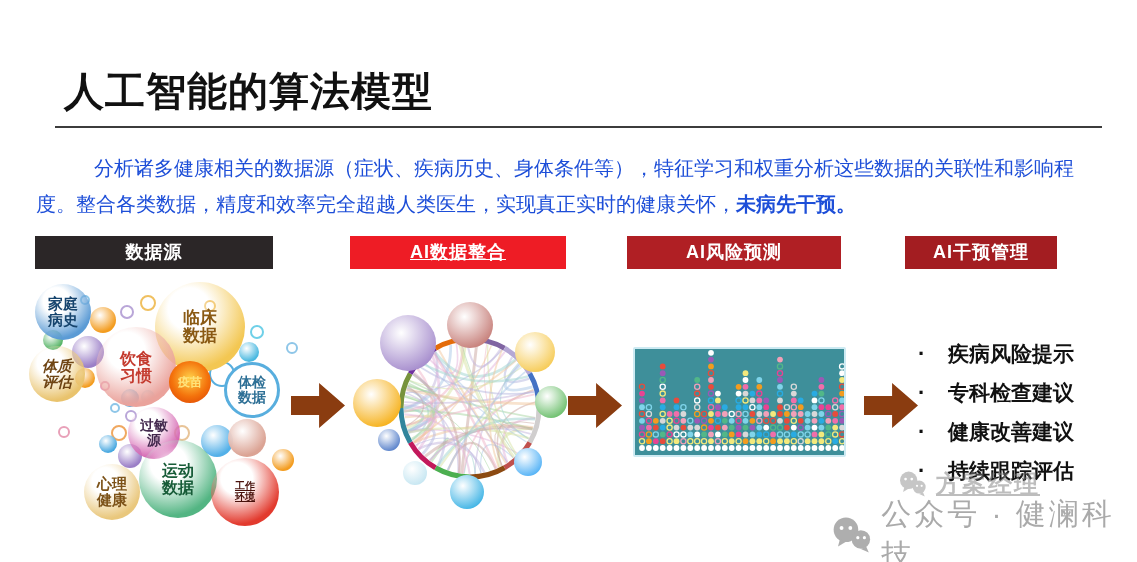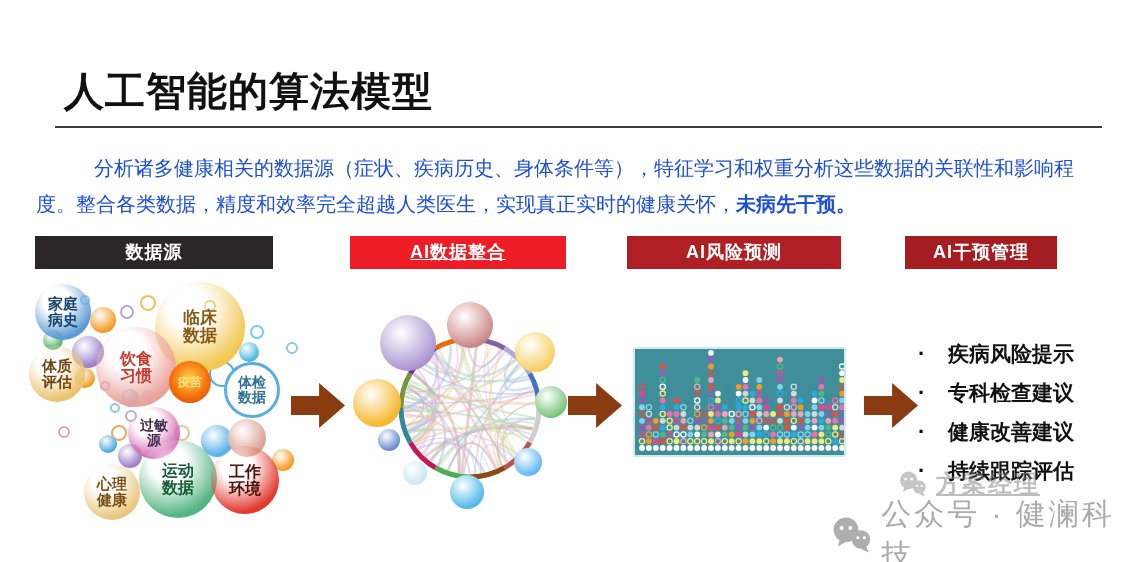--- a/index.html
+++ b/index.html
@@ -93,34 +93,34 @@
       <div class="decor" style="left: 58px; top: 426px; height: 12px; width: 12px; border: 2.5px solid rgb(232, 160, 184); background: transparent;"></div>
       <div class="decor" style="left: 174px; top: 425px; height: 16px; width: 16px; border: 2.5px solid rgb(232, 196, 152); background: transparent;"></div>
       <div class="decor" style="left: 201px; top: 425px; height: 32px; width: 32px; background: radial-gradient(circle at 38% 32%, rgba(255, 255, 255, 0.9), rgb(83, 176, 232) 70%);"></div>
       <div class="decor" style="left: 228px; top: 419px; height: 38px; width: 38px; background: radial-gradient(circle at 38% 32%, rgba(255, 255, 255, 0.9), rgb(219, 163, 148) 70%);"></div>
       <div class="decor" style="left: 272px; top: 449px; height: 22px; width: 22px; background: radial-gradient(circle at 38% 32%, rgba(255, 255, 255, 0.9), rgb(243, 156, 31) 70%);"></div>
       <div class="decor" style="left: 204px; top: 300px; height: 12px; width: 12px; border: 2.5px solid rgb(240, 192, 96); background: transparent;"></div>
       <div class="bubble" style="left: 35px; top: 284px; height: 56px; width: 56px; font-size: 15px; color: rgb(23, 69, 110); background: radial-gradient(circle at 38% 30%, rgba(255, 255, 255, 0.85), rgba(255, 255, 255, 0.2) 25%, rgb(91, 155, 213) 72%);">家庭
 病史</div>
       <div class="bubble" style="left: 155px; top: 282px; height: 90px; width: 90px; font-size: 17px; color: rgb(138, 90, 20); background: radial-gradient(circle at 38% 30%, rgba(255, 255, 255, 0.85), rgba(255, 255, 255, 0.2) 25%, rgb(243, 199, 82) 72%);">临床
 数据</div>
-      <div class="bubble" style="left: 29px; top: 346px; height: 56px; width: 56px; font-size: 15px; color: rgb(111, 69, 20); background: radial-gradient(circle at 38% 30%, rgba(255, 255, 255, 0.85), rgba(255, 255, 255, 0.2) 25%, rgb(233, 195, 109) 72%);">体质
+      <div class="bubble" style="left: 29px; top: 346px; height: 56px; width: 56px; font-size: 15px; color: rgb(111, 69, 20); background: radial-gradient(circle at 38% 30%, rgba(255, 255, 255, 0.85), rgba(255, 255, 255, 0.2) 25%, rgb(233, 195, 109) 72%); font-style: italic;">体质
 评估</div>
       <div class="bubble" style="left: 96px; top: 327px; height: 80px; width: 80px; font-size: 16px; color: rgb(196, 58, 46); background: radial-gradient(circle at 38% 30%, rgba(255, 255, 255, 0.85), rgba(255, 255, 255, 0.2) 25%, rgb(234, 162, 155) 72%);">饮食
 习惯</div>
       <div class="bubble" style="left: 169px; top: 361px; height: 42px; width: 42px; font-size: 12px; color: rgb(255, 227, 122); background: radial-gradient(circle at 50% 42%, rgb(255, 210, 74) 0%, rgb(244, 115, 12) 55%, rgb(217, 58, 0) 100%);">疫苗</div>
       <div class="bubble" style="left: 224px; top: 362px; height: 56px; width: 56px; font-size: 14px; color: rgb(45, 111, 149); background: rgb(255, 255, 255); border: 3px solid rgb(88, 174, 222);">体检
 数据</div>
       <div class="bubble" style="left: 128px; top: 407px; height: 52px; width: 52px; font-size: 14px; color: rgb(67, 41, 78); background: radial-gradient(circle at 38% 30%, rgba(255, 255, 255, 0.85), rgba(255, 255, 255, 0.2) 25%, rgb(213, 103, 178) 72%);">过敏
 源</div>
       <div class="bubble" style="left: 139px; top: 440px; height: 78px; width: 78px; font-size: 16px; color: rgb(23, 92, 56); background: radial-gradient(circle at 38% 30%, rgba(255, 255, 255, 0.85), rgba(255, 255, 255, 0.2) 25%, rgb(83, 181, 131) 72%);">运动
 数据</div>
       <div class="bubble" style="left: 84px; top: 464px; height: 56px; width: 56px; font-size: 15px; color: rgb(124, 82, 24); background: radial-gradient(circle at 38% 30%, rgba(255, 255, 255, 0.85), rgba(255, 255, 255, 0.2) 25%, rgb(233, 199, 124) 72%);">心理
 健康</div>
-      <div class="bubble" style="left: 211px; top: 446px; height: 68px; width: 68px; font-size: 16px; color: rgb(74, 18, 12); background: radial-gradient(circle at 38% 30%, rgba(255, 255, 255, 0.85), rgba(255, 255, 255, 0.2) 25%, rgb(226, 58, 46) 72%);">工作
+      <div class="bubble" style="left: 211px; top: 458px; height: 68px; width: 68px; font-size: 10px; color: rgb(74, 18, 12); background: radial-gradient(circle at 38% 30%, rgba(255, 255, 255, 0.85), rgba(255, 255, 255, 0.2) 25%, rgb(226, 58, 46) 72%); text-decoration: underline;">工作
 环境</div>
     </div>
 
   <div id="arrows">
       <div class="arrow" style="left: 291px; background: rgb(138, 60, 16);"></div>
       <div class="arrow" style="left: 568px; background: rgb(138, 60, 16);"></div>
       <div class="arrow" style="left: 864px; background: rgb(138, 60, 16);"></div>
     </div>
 
   <svg id="fusion-svg" class="abs" style="left:350px;top:296px;" width="222" height="218" viewBox="0 0 222 218">

